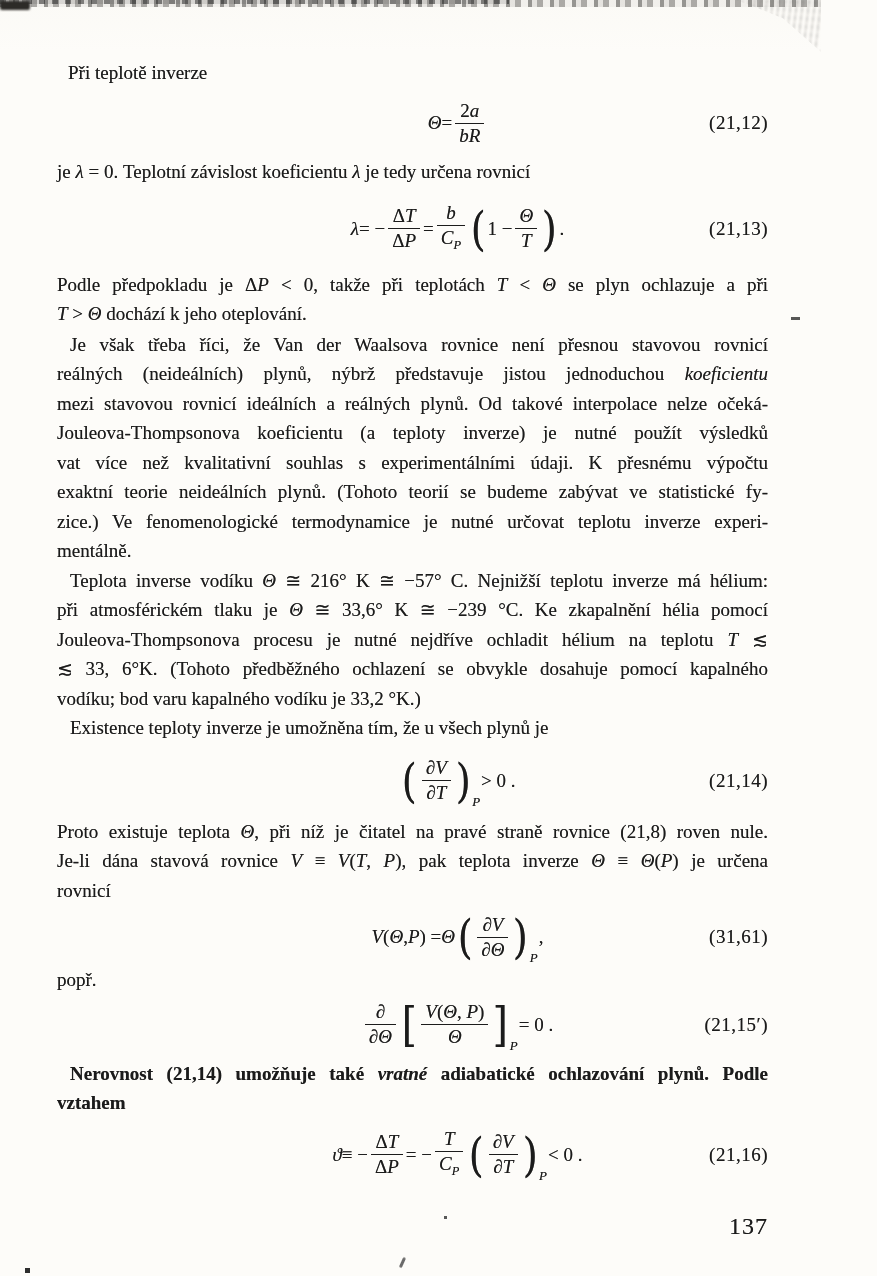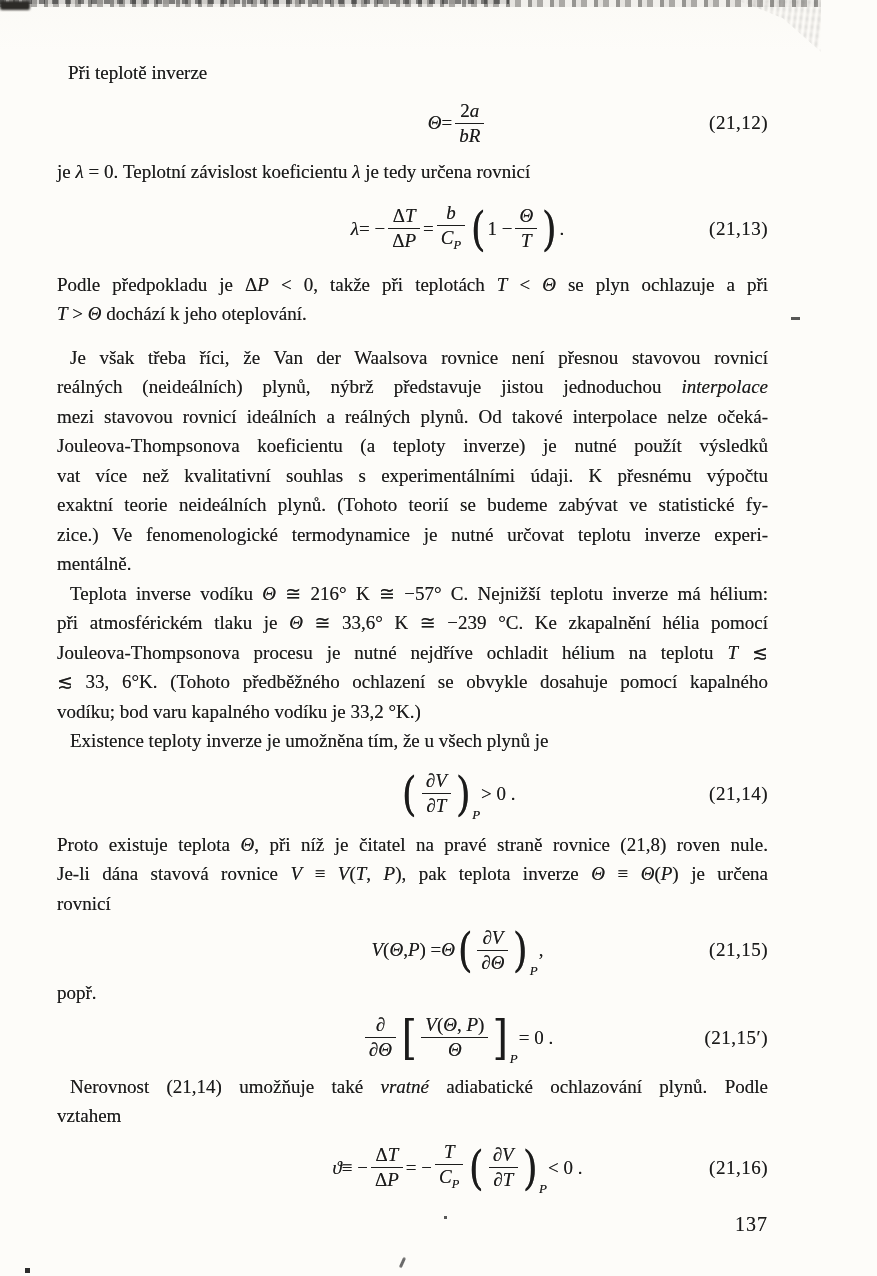--- a/index.html
+++ b/index.html
@@ -7,22 +7,22 @@
   .page{position:relative;width:821px;height:1276px;overflow:hidden;
         background:linear-gradient(180deg,#fbfaf6 0%,#fdfcf9 4%,#fdfcf9 100%);
         color:#1b1b1b;font-family:"Liberation Serif","DejaVu Serif","DejaVu Sans",serif;
         font-size:19px;}
   .content{position:absolute;left:57px;right:53px;top:58px;text-shadow:0 0 .3px rgba(25,25,25,.6);}
   .single,.line{line-height:29.5px;white-space:nowrap;}
   .single.indent{text-indent:11px;}
   .para .line{text-align:justify;text-align-last:justify;}
   .para .line:last-child{text-align-last:left;}
   .para.indent .line:first-child{text-indent:13px;}
-  .p-vdw{margin-top:14px;}
-  .p-nerov{margin-top:7px;}
+  .p-vdw{margin-top:1px;}
+  .p-nerov{margin-top:7px;font-weight:bold;}
 
   
   .eqrow{position:relative;display:flex;justify-content:center;align-items:center;}
   .eqr12{margin:11px 0 9px;}
   .eqr13{margin:15px 0 13px;}
   .eqr14{margin:13px 0 11px;}
   .eqr15{margin:7px 0 3px;}
   .eqr15p{margin:5px 0 9px;}
   .eqr16{margin:9px 0 0;}
   .eq{display:inline-flex;align-items:center;margin-left:90px;}
@@ -30,21 +30,21 @@
   .frac{display:inline-block;vertical-align:middle;text-align:center;margin:0 3px;}
   .frac .num,.frac .den{display:block;line-height:24px;padding:0 4px;}
   .frac .den{border-top:1.5px solid #1c1c1c;}
   .grp{display:inline-flex;align-items:center;margin:0 1px;}
   .grpk{display:inline-flex;align-items:center;}
   .fence{font-size:47px;line-height:50px;font-weight:300;display:inline-block;
          transform:scaleX(.82);font-family:"DejaVu Serif",serif;}
   .gsub{font-size:13px;line-height:13px;align-self:flex-end;transform:translateY(2px);}
   sub{font-size:12.5px;}
   i{font-style:italic;}
-  .pgnum{position:absolute;right:53px;top:1213px;font-size:20px;letter-spacing:1px;
+  .pgnum{position:absolute;right:53px;top:1213px;font-size:24px;letter-spacing:1px;
          text-shadow:0 0 .3px rgba(25,25,25,.6);}
 
   
   .top-noise{position:absolute;top:0;left:0;width:100%;height:7px;
     background:repeating-linear-gradient(90deg,rgba(50,48,45,.50) 0 4px,rgba(120,115,110,.16) 4px 9px,
       rgba(60,58,55,.42) 9px 15px,rgba(160,155,150,.10) 15px 22px);filter:blur(.6px);}
   .top-noise2{position:absolute;top:0;left:0;width:62%;height:4px;
     background:repeating-linear-gradient(90deg,rgba(30,30,30,.55) 0 6px,rgba(30,30,30,.12) 6px 13px);filter:blur(.5px);}
   .corner-blob{position:absolute;top:1px;left:0;width:30px;height:9px;background:#2d2b28;filter:blur(1.2px);border-radius:2px;}
   .tr-streaks{position:absolute;top:0;right:0;width:85px;height:52px;opacity:.8;
@@ -120,21 +120,21 @@
       <span class="eqnum">(21,13)</span>
     </div>
 
     <div class="para">
         <div class="line">Podle předpokladu je Δ<i>P</i> &lt; 0, takže při teplotách <i>T</i> &lt; <i>Θ</i> se plyn ochlazuje a při</div>
         <div class="line"><i>T</i> &gt; <i>Θ</i> dochází k jeho oteplování.</div>
       </div>
 
     <div class="para indent p-vdw">
         <div class="line">Je však třeba říci, že Van der Waalsova rovnice není přesnou stavovou rovnicí</div>
-        <div class="line">reálných (neideálních) plynů, nýbrž představuje jistou jednoduchou <i>interpolace</i></div>
+        <div class="line">reálných (neideálních) plynů, nýbrž představuje jistou jednoduchou <i>koeficientu</i></div>
         <div class="line">mezi stavovou rovnicí ideálních a reálných plynů. Od takové interpolace nelze očeká-</div>
         <div class="line">Jouleova-Thompsonova koeficientu (a teploty inverze) je nutné použít výsledků</div>
         <div class="line">vat více než kvalitativní souhlas s experimentálními údaji. K přesnému výpočtu</div>
         <div class="line">exaktní teorie neideálních plynů. (Tohoto teorií se budeme zabývat ve statistické fy-</div>
         <div class="line">zice.) Ve fenomenologické termodynamice je nutné určovat teplotu inverze experi-</div>
         <div class="line">mentálně.</div>
       </div>
 
     <div class="para indent">
         <div class="line">Teplota inverse vodíku <i>Θ</i> ≅ 216° K ≅ −57° C. Nejnižší teplotu inverze má hélium:</div>
@@ -188,21 +188,21 @@
               <span class="frac">
                 <span class="num"><span>∂</span><i>V</i></span>
                 <span class="den"><span>∂</span><i>Θ</i></span>
               </span>
             </span>
             <span class="fence">)</span>
             <span class="gsub"><i>P</i></span>
           </span>
           <span> ,</span>
         </span>
-      <span class="eqnum">(21,15)</span>
+      <span class="eqnum">(31,61)</span>
     </div>
 
     <div class="single">popř.</div>
 
     <div class="eqrow eqr15p">
       <span class="eq">
           <span class="frac">
             <span class="num"><span>∂</span></span>
             <span class="den"><span>∂</span><i>Θ</i></span>
           </span>

